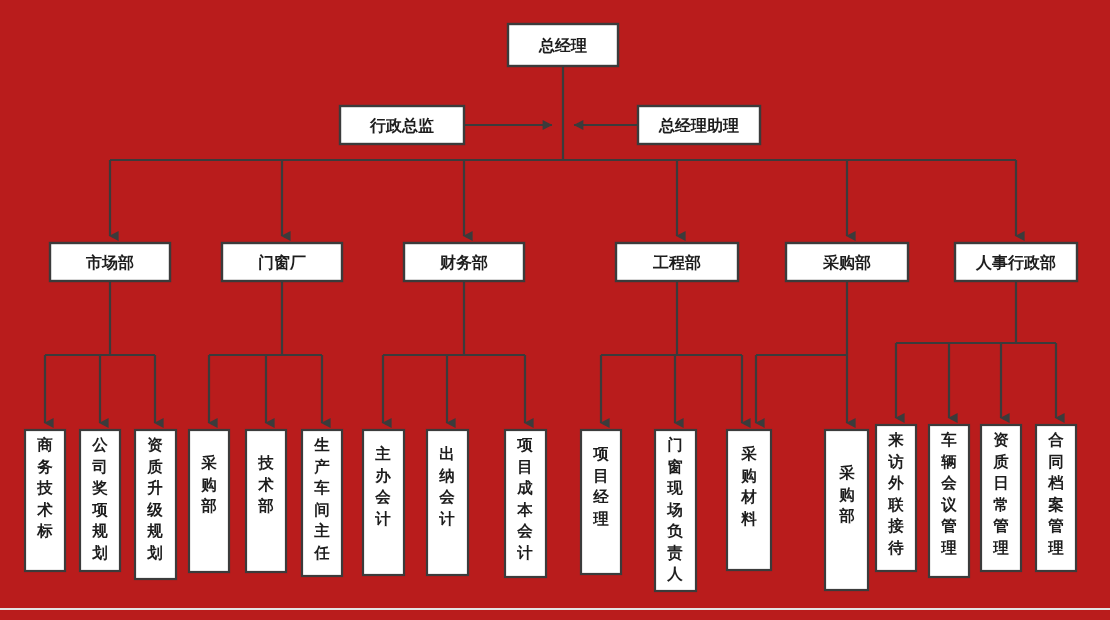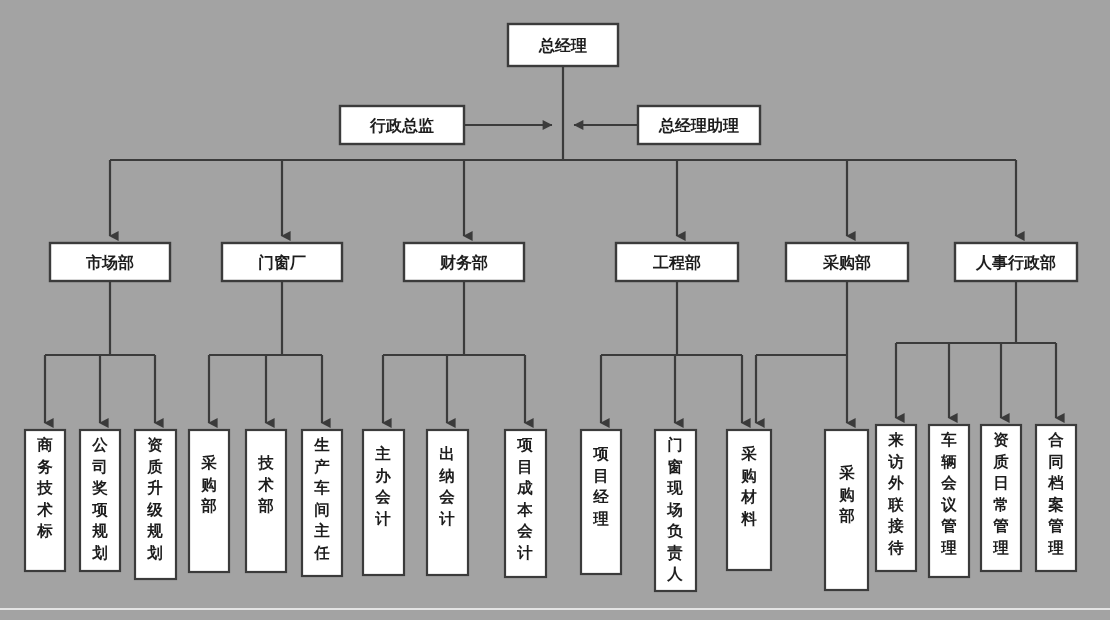--- a/index.html
+++ b/index.html
@@ -5,21 +5,21 @@
   html, body {
     margin: 0;
     padding: 0;
     background: #ffffff;
     font-family: "DejaVu Sans", "Liberation Sans", sans-serif;
   }
   #page {
     position: relative;
     width: 1110px;
     height: 620px;
-    background: #a3a3a3;
+    background: #b91c1c;
     overflow: hidden;
   }
   #chart-svg {
     display: block;
     width: 1110px;
     height: 620px;
   }
   .node-box {
     fill: #ffffff;
     stroke: #3b3b3b;

